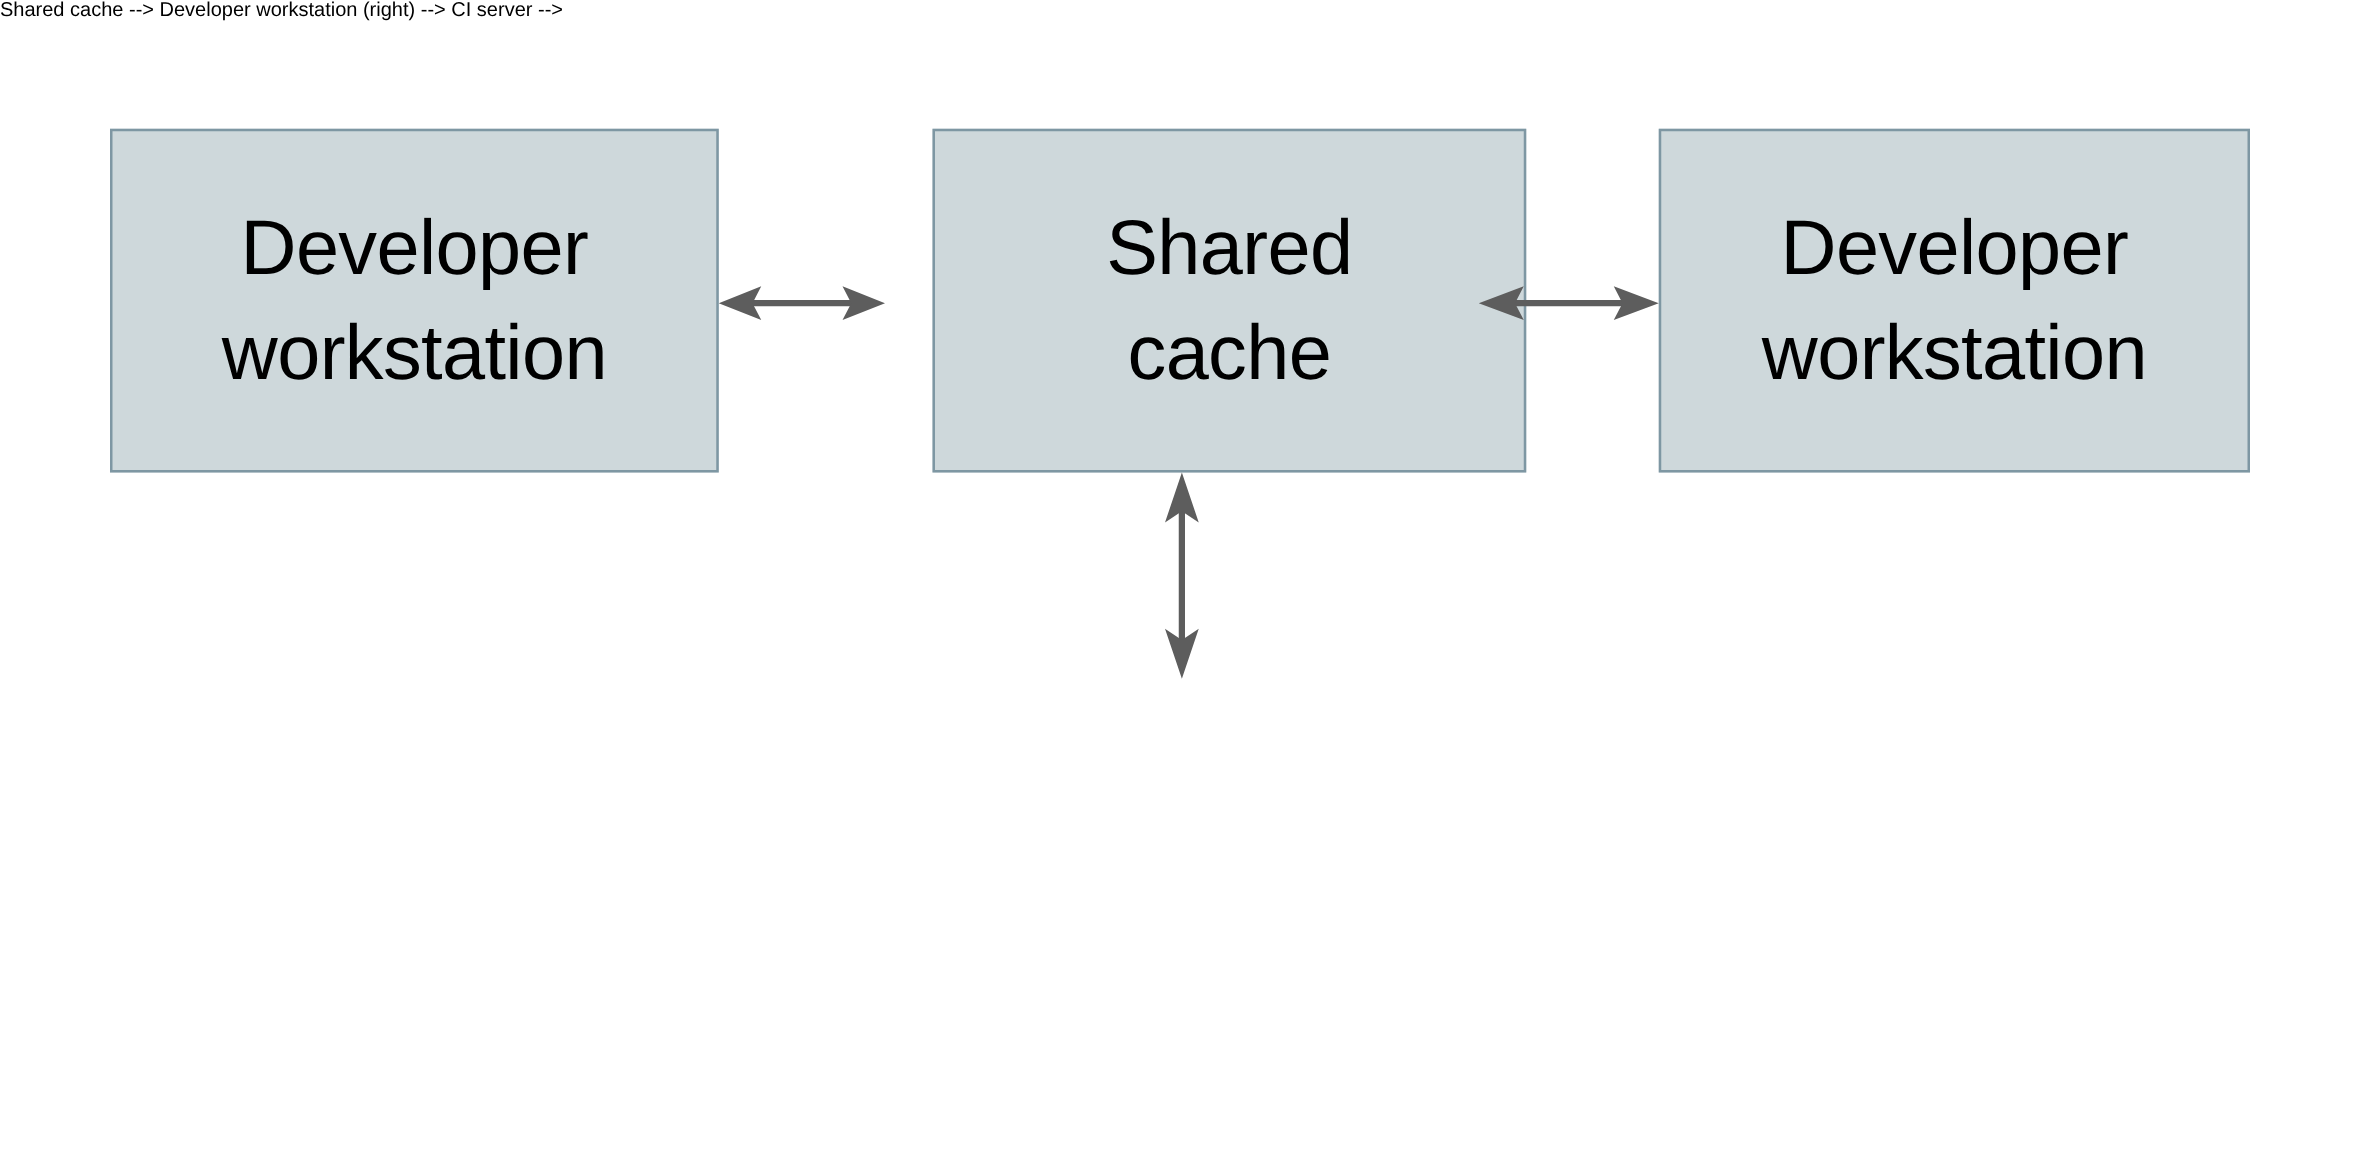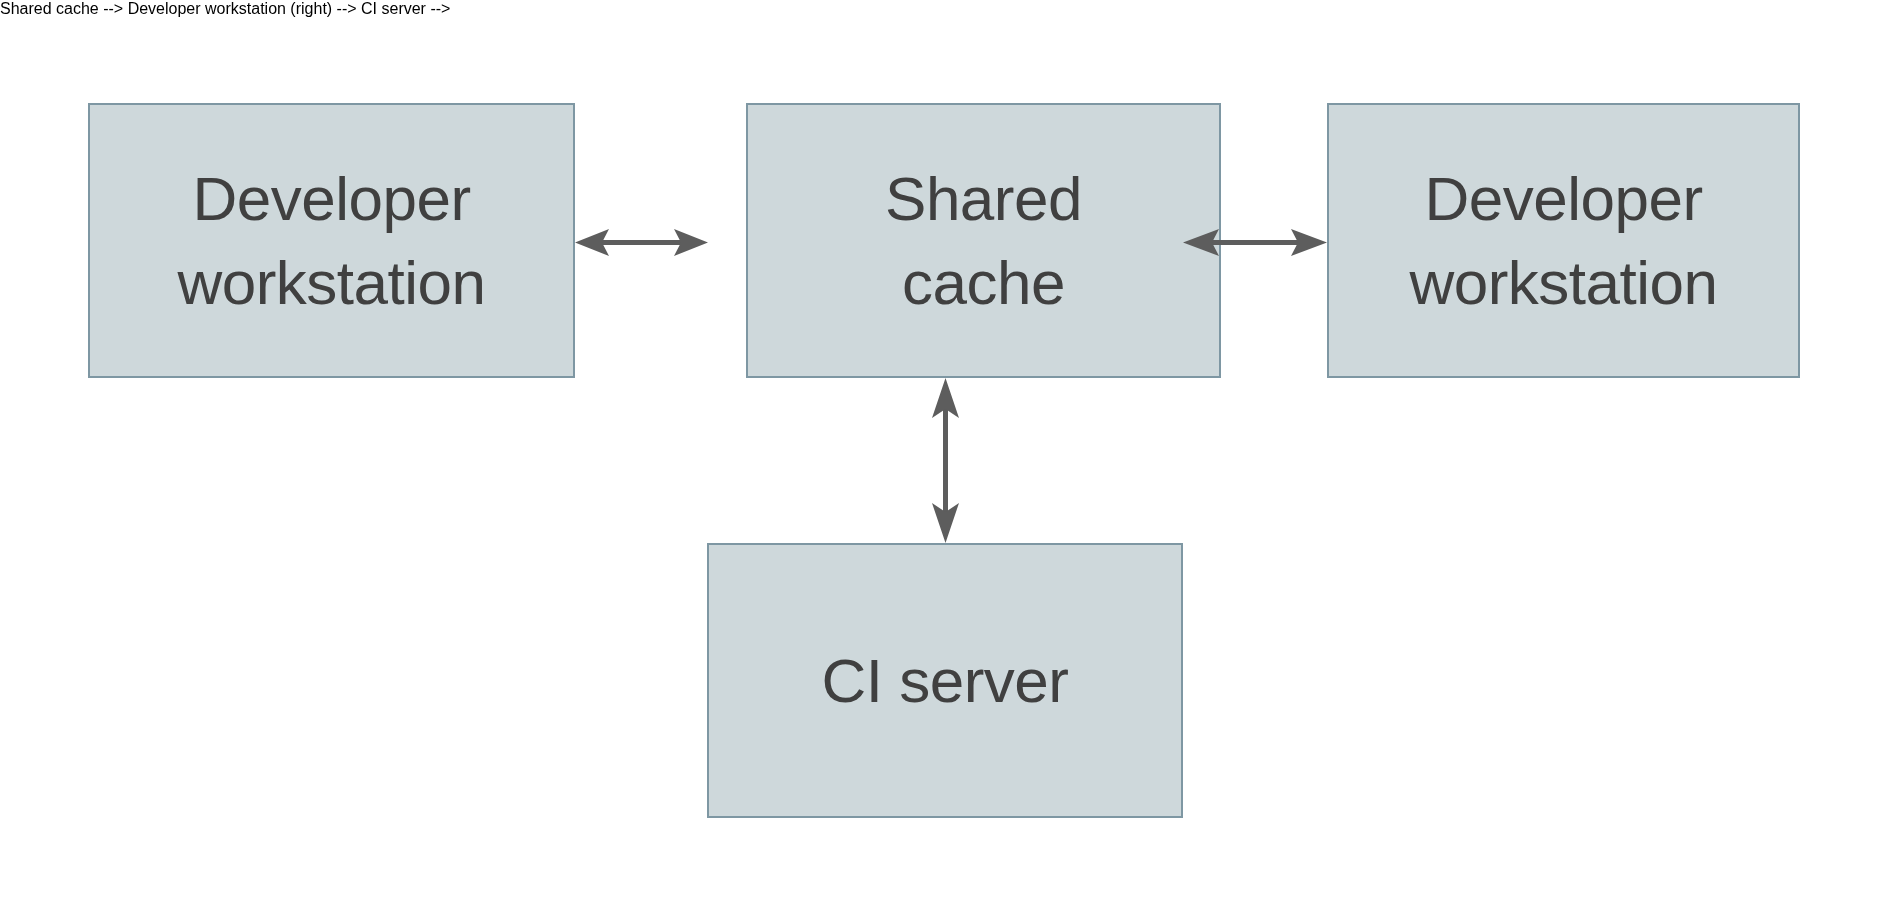--- a/index.html
+++ b/index.html
@@ -31,21 +31,21 @@
     display: flex;
     align-items: center;
     justify-content: center;
     text-align: center;
   }
 
   .node-label {
     font-family: "Liberation Sans", sans-serif;
     font-size: 62px;
     line-height: 1.34;
-    color: #404040;
+    color: #000000;
     letter-spacing: -0.5px;
     white-space: pre-line;
     font-weight: 400;
   }
 
   
   #node-dev-left   { left: 88px;   top: 103px; width: 487px; height: 275px; }
   #node-shared     { left: 708px;  top: 103px; width: 475px; height: 275px; margin-left: 38px; }
   #node-dev-right  { left: 1327px; top: 103px; width: 473px; height: 275px; }
   #node-ci         { left: 707px;  top: 543px; width: 476px; height: 275px; }
@@ -73,23 +73,20 @@
   <div class="node-box" id="node-shared">
     <span class="node-label">Shared
 cache</span>
   </div>
 
   <div class="node-box" id="node-dev-right">
     <span class="node-label">Developer
 workstation</span>
   </div>
 
-  <div class="node-box" id="node-ci">
-    <span class="node-label">CI server</span>
-  </div>
 
   
 
     Shared cache --&gt;
   <svg class="edge-svg" id="edge-left-shared" viewBox="0 0 133 75">
     <line x1="26" y1="37.5" x2="107" y2="37.5" stroke="#5d5d5d" stroke-width="5"></line>
     <path d="M 0,37.5 L 34,24 L 27,37.5 L 34,51 Z" fill="#5d5d5d"></path>
     <path d="M 133,37.5 L 99,24 L 106,37.5 L 99,51 Z" fill="#5d5d5d"></path>
   </svg>
 

